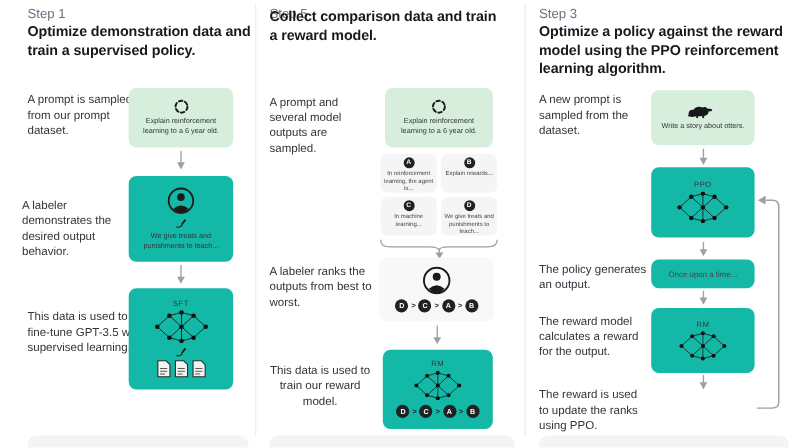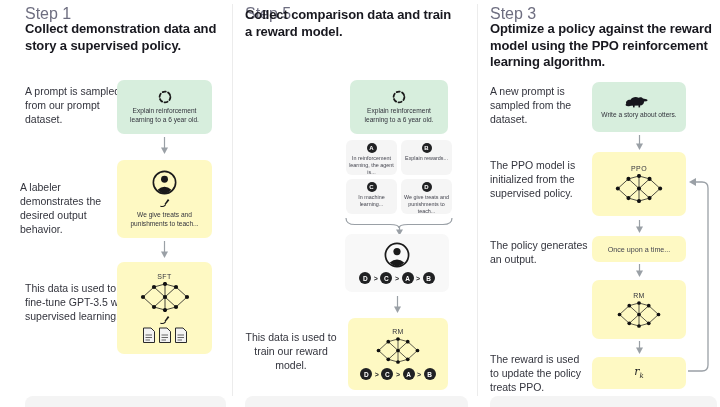--- a/index.html
+++ b/index.html
@@ -1,23 +1,23 @@
 <!DOCTYPE html>
 <html><head>
 <meta charset="utf-8">
 <style>
   html,body{margin:0;padding:0;background:#fff;}
   .stage{position:relative;width:720px;height:407px;background:#ffffff;overflow:hidden;
          font-family:"Liberation Sans","DejaVu Sans",sans-serif;color:#33343d;}
   .abs{position:absolute;}
   .divider{position:absolute;top:4px;height:392px;width:1px;background:#ececec;}
-  .step-label{font-size:16px;color:#6e6e80;}
+  .step-label{font-size:12px;color:#6e6e80;}
   .heading{font-size:13px;font-weight:bold;color:#18181f;line-height:1.28;letter-spacing:-0.1px;}
   .row-label{font-size:10.5px;color:#33343d;line-height:1.34;}
-  .card{position:absolute;border-radius:7px;background:#fef9c3;display:flex;flex-direction:column;
+  .card{position:absolute;border-radius:7px;background:#14b8a6;display:flex;flex-direction:column;
         align-items:center;justify-content:center;text-align:center;box-sizing:border-box;padding:4px 3px;}
   .card.green{background:#d7eedd;}
   .card.white{background:#f8f8f8;}
   .caption{font-size:6.6px;line-height:1.32;color:#33343d;margin-top:3px;}
   .tinycap{font-size:5.4px;line-height:1.3;color:#44454f;margin-top:2px;}
   .model-label{font-size:7px;color:#33343d;letter-spacing:.4px;margin-bottom:2px;}
   .out-card{position:absolute;width:51px;height:35px;border-radius:6px;background:#f5f5f5;
             display:flex;flex-direction:column;align-items:center;justify-content:flex-start;
             text-align:center;box-sizing:border-box;padding:3px 2px;}
   .lc{width:12px;height:12px;border-radius:50%;background:#202123;color:#fff;font-size:6.5px;
@@ -34,21 +34,21 @@
 </style>
 </head>
 <body>
 
 <div class="stage">
 
   <div class="divider" style="left:232px;"></div>
   <div class="divider" style="left:477px;"></div>
 
   <div class="abs step-label" style="left:25px;top:5px;">Step 1</div>
-  <div class="abs heading" style="left:25px;top:21px;width:205px;">Collect demonstration data and story a supervised policy.</div>
+  <div class="abs heading" style="left:25px;top:21px;width:205px;">Optimize demonstration data and train a supervised policy.</div>
 
   <div class="abs row-label" style="left:25px;top:84px;width:96px;">A prompt is sampled from our prompt dataset.</div>
   <div class="card green" style="left:117px;top:80px;width:95px;height:54px;">
     <svg width="14" height="14" viewBox="0 0 14 14">
       <circle cx="7" cy="7" r="5.4" fill="none" stroke="#1a1a1a" stroke-width="1.8" stroke-dasharray="3.2 2.4" stroke-linecap="round"></circle>
     </svg>
     <div class="caption" style="width:86px;">Explain reinforcement learning to a 6 year old.</div>
   </div>
 
   <svg class="abs" style="left:160px;top:137px;" width="9" height="18" viewBox="0 0 9 18">
@@ -127,20 +127,21 @@
         <line x1="35.5" y1="8" x2="42" y2="8"></line>
           <line x1="35.5" y1="10.5" x2="42" y2="10.5"></line>
           <line x1="35.5" y1="13" x2="40" y2="13"></line>
       </g>
     </svg>
   </div>
 
   <div class="abs step-label" style="left:245px;top:5px;">Step 5</div>
   <div class="abs heading" style="left:245px;top:7px;width:215px;">Collect comparison data and train a reward model.</div>
 
+  <div class="abs row-label" style="left:245px;top:86px;width:82px;">A prompt and several model outputs are sampled.</div>
   <div class="card green" style="left:350px;top:80px;width:98px;height:54px;">
     <svg width="14" height="14" viewBox="0 0 14 14">
       <circle cx="7" cy="7" r="5.4" fill="none" stroke="#1a1a1a" stroke-width="1.8" stroke-dasharray="3.2 2.4" stroke-linecap="round"></circle>
     </svg>
     <div class="caption" style="width:88px;">Explain reinforcement learning to a 6 year old.</div>
   </div>
 
   <div class="out-card" style="left:346px;top:140px;">
     <span class="lc small">A</span>
     <div class="tinycap">In reinforcement learning, the agent is...</div>
@@ -159,20 +160,21 @@
   </div>
 
   <svg class="abs" style="left:344px;top:217px;" width="110" height="11" viewBox="0 0 110 11">
     <path d="M2 1 Q2 7.5 11 7.5 L46 7.5 Q55 7.5 55 11 Q55 7.5 64 7.5 L99 7.5 Q108 7.5 108 1" fill="none" stroke="#9aa0a6" stroke-width="1.2"></path>
   </svg>
   <svg class="abs" style="left:394.5px;top:226px;" width="9" height="10" viewBox="0 0 9 10">
     <line x1="4.5" y1="0" x2="4.5" y2="4" stroke="#9aa0a6" stroke-width="1.2"></line>
       <polygon points="1,3.5 8,3.5 4.5,9.5" fill="#9aa0a6"></polygon>
   </svg>
 
+  <div class="abs row-label" style="left:245px;top:240px;width:102px;">A labeler ranks the outputs from best to worst.</div>
   <div class="card white" style="left:345px;top:234px;width:104px;height:58px;">
     <svg width="26" height="26" viewBox="0 0 26 26">
       <circle cx="13" cy="13" r="11.6" fill="none" stroke="#1a1a1a" stroke-width="1.7"></circle>
       <circle cx="13" cy="9.6" r="3.6" fill="#1a1a1a"></circle>
       <path d="M5.8 20.6 Q13 14.2 20.2 20.6 Q16.8 24.4 13 24.4 Q9.2 24.4 5.8 20.6 Z" fill="#1a1a1a"></path>
     </svg>
     <div class="rank-row">
       <span class="lc">D</span>
       <span class="sep">&gt;</span>
       <span class="lc">C</span>
@@ -242,21 +244,20 @@
       <rect x="14.5" y="11" width="1.6" height="2.4" fill="#16161d"></rect>
     </svg>
     <div class="caption" style="width:80px;">Write a story about otters.</div>
   </div>
 
   <svg class="abs" style="left:634.5px;top:135px;" width="9" height="16" viewBox="0 0 9 16">
     <line x1="4.5" y1="0" x2="4.5" y2="9" stroke="#9aa0a6" stroke-width="1.2"></line>
       <polygon points="1,8.5 8,8.5 4.5,15" fill="#9aa0a6"></polygon>
   </svg>
 
-  <div class="abs row-label" style="left:490px;top:158px;width:104px;">The PPO model is initialized from the supervised policy.</div>
   <div class="card" style="left:592px;top:152px;width:94px;height:64px;">
     <div class="model-label">PPO</div>
     <svg width="50" height="29" viewBox="0 0 52 30">
       <g stroke="#1a1a1a" stroke-width="0.8">
         <line x1="4" y1="15" x2="15" y2="5"></line>
           <line x1="4" y1="15" x2="15" y2="25"></line>
         <line x1="15" y1="5" x2="26" y2="2"></line>
           <line x1="15" y1="5" x2="26" y2="15"></line>
         <line x1="15" y1="25" x2="26" y2="28"></line>
           <line x1="15" y1="25" x2="26" y2="15"></line>
@@ -291,20 +292,21 @@
   <div class="abs row-label" style="left:490px;top:238px;width:110px;">The policy generates an output.</div>
   <div class="card" style="left:592px;top:236px;width:94px;height:26px;">
     <div class="out-text">Once upon a time...</div>
   </div>
 
   <svg class="abs" style="left:634.5px;top:264px;" width="9" height="14" viewBox="0 0 9 14">
     <line x1="4.5" y1="0" x2="4.5" y2="7" stroke="#9aa0a6" stroke-width="1.2"></line>
       <polygon points="1,6.5 8,6.5 4.5,13" fill="#9aa0a6"></polygon>
   </svg>
 
+  <div class="abs row-label" style="left:490px;top:285px;width:104px;">The reward model calculates a reward for the output.</div>
   <div class="card" style="left:592px;top:280px;width:94px;height:59px;">
     <div class="model-label">RM</div>
     <svg width="46" height="27" viewBox="0 0 52 30">
       <g stroke="#1a1a1a" stroke-width="0.8">
         <line x1="4" y1="15" x2="15" y2="5"></line>
           <line x1="4" y1="15" x2="15" y2="25"></line>
         <line x1="15" y1="5" x2="26" y2="2"></line>
           <line x1="15" y1="5" x2="26" y2="15"></line>
         <line x1="15" y1="25" x2="26" y2="28"></line>
           <line x1="15" y1="25" x2="26" y2="15"></line>
@@ -329,24 +331,21 @@
           <circle cx="48" cy="15" r="2.1"></circle>
       </g>
     </svg>
   </div>
 
   <svg class="abs" style="left:634.5px;top:341px;" width="9" height="14" viewBox="0 0 9 14">
     <line x1="4.5" y1="0" x2="4.5" y2="7" stroke="#9aa0a6" stroke-width="1.2"></line>
       <polygon points="1,6.5 8,6.5 4.5,13" fill="#9aa0a6"></polygon>
   </svg>
 
-  <div class="abs row-label" style="left:490px;top:352px;width:100px;">The reward is used to update the policy treats PPO.</div>
-  <div class="card" style="left:592px;top:357px;width:94px;height:32px;">
-    <span class="reward-sym"><i>r</i><sub>k</sub></span>
-  </div>
+  <div class="abs row-label" style="left:490px;top:352px;width:100px;">The reward is used to update the ranks using PPO.</div>
 
   <svg class="abs" style="left:686px;top:175px;" width="28" height="202" viewBox="0 0 28 202">
     <path d="M2 196 L16 196 Q22 196 22 190 L22 13 Q22 7 16 7 L10 7" fill="none" stroke="#9aa0a6" stroke-width="1.3"></path>
     <polygon points="10,3 10,11 3,7" fill="#9aa0a6"></polygon>
   </svg>
 
   <div class="sliver" style="left:25px;width:201px;"></div>
   <div class="sliver" style="left:245px;width:223px;"></div>
   <div class="sliver" style="left:490px;width:227px;"></div>
 

